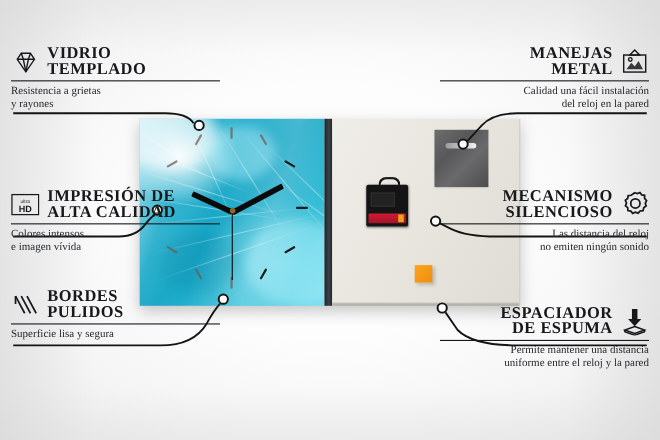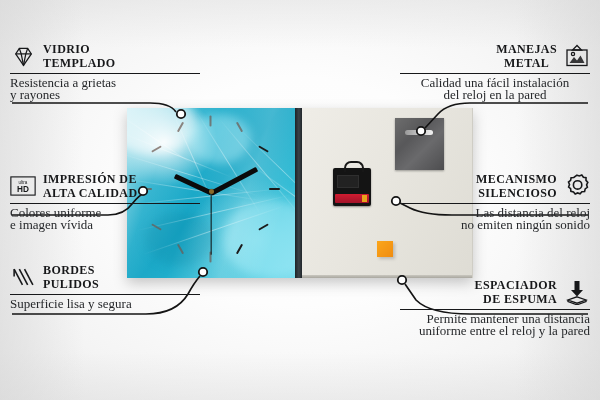--- a/index.html
+++ b/index.html
@@ -204,35 +204,35 @@
     width: 16px;
     height: 26px;
     flex: 0 0 26px;
     display: flex;
     align-items: center;
     justify-content: center;
   }
   .f-title {
     font-family: "Liberation Serif", serif;
     font-weight: bold;
-    font-size: 12px;
+    font-size: 15px;
     line-height: 14px;
     letter-spacing: 0.4px;
     color: #17181a;
     text-transform: uppercase;
     white-space: pre-line;
   }
   .f-rule {
     height: 0;
     border-top: 1.4px solid #17181a;
     margin: 2px 0 3px 0;
   }
   .f-desc {
     font-family: "Liberation Serif", serif;
-    font-size: 13px;
+    font-size: 10px;
     line-height: 11.5px;
     color: #26282b;
     white-space: pre-line;
   }
 </style>
 </head>
 <body>
 
 <div id="canvas">
 
@@ -336,42 +336,42 @@
         <svg viewBox="0 0 30 26" width="27" height="24">
           <rect x="1" y="2.5" width="28" height="21" fill="none" stroke="#17181a" stroke-width="1.3"></rect>
           <text x="15" y="11" font-family="Liberation Sans, sans-serif" font-size="5.2" text-anchor="middle" fill="#17181a">ultra</text>
           <text x="15" y="20.5" font-family="Liberation Sans, sans-serif" font-size="9.5" font-weight="bold" text-anchor="middle" fill="#17181a">HD</text>
         </svg>
       </span>
       <span class="f-title">Impresión de
 Alta Calidad</span>
     </div>
     <div class="f-rule"></div>
-    <div class="f-desc">Colores uniforme
+    <div class="f-desc">Colores intensos
 e imagen vívida</div>
   </div>
 
   <div class="feature left" style="top:263px;">
     <div class="f-head">
       <span class="f-icon">
         <svg viewBox="0 0 24 24" width="25" height="25" stroke="#17181a" stroke-width="1.5" fill="none">
           <path d="M3 4 L11 19"></path>
           <path d="M8 4 L16 19"></path>
           <path d="M13 4 L21 19"></path>
           <path d="M3 4 L3 11"></path>
         </svg>
       </span>
       <span class="f-title">Bordes
 Pulidos</span>
     </div>
     <div class="f-rule"></div>
     <div class="f-desc">Superficie lisa y segura</div>
   </div>
 
-  <div class="feature right" style="top:42px;text-align:center;">
+  <div class="feature right" style="top:42px;">
     <div class="f-head">
       <span class="f-icon">
         <svg viewBox="0 0 26 24" width="26" height="24" fill="none" stroke="#17181a" stroke-width="1.3">
           <path d="M13 1.5 L8.5 6 H17.5 Z"></path>
           <rect x="3" y="6" width="20" height="15.5"></rect>
           <path d="M5.5 19 L10 13 L13 16.5 L16.5 11.5 L20.5 19 Z" fill="#17181a" stroke="none" opacity="0.85"></path>
           <circle cx="9" cy="10" r="1.6"></circle>
         </svg>
       </span>
       <span class="f-title">Manejas

